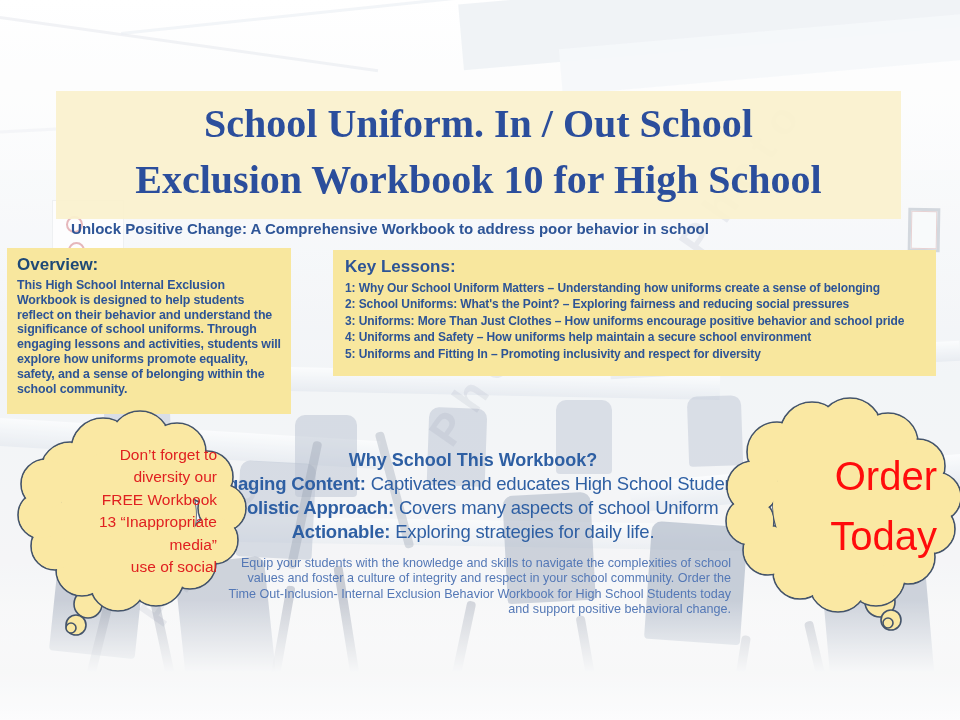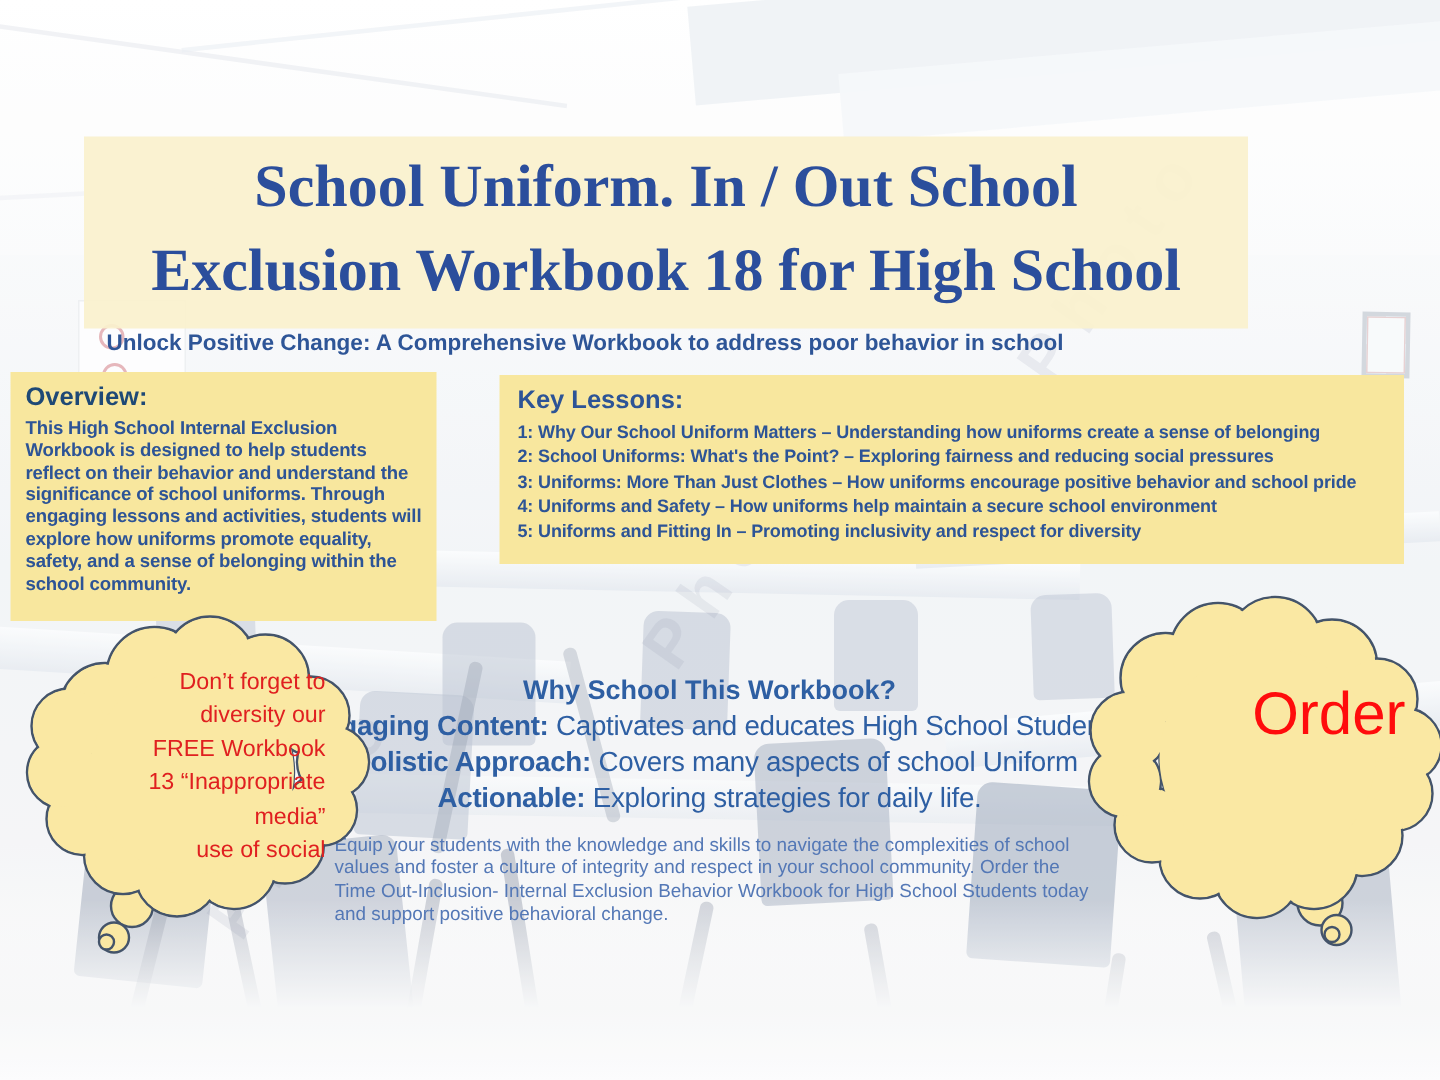--- a/index.html
+++ b/index.html
@@ -15,21 +15,21 @@
   .tabletop{background:linear-gradient(#fbfdfe,#dde3eb);}
   .chair{background:#9fabc0;border-radius:10px 10px 4px 4px;}
   .leg{width:9px;background:#5e6a80;border-radius:4px;}
   .veil{inset:0;background:rgba(255,255,255,.28);}
   .wm{
     font-weight:bold;font-size:44px;letter-spacing:12px;color:rgba(110,122,148,.10);
     transform:rotate(-55deg);white-space:nowrap;
   }
   
   .banner{
-    left:56px;top:91px;width:776px;height:128px;background:rgba(250,241,205,.92);
+    left:56px;top:91px;width:845px;height:128px;background:rgba(250,241,205,.92);
     text-align:center;z-index:2;padding-top:5px;box-sizing:border-box;
   }
   .title-line{
     font-family:"Liberation Serif",serif;font-weight:bold;font-size:40px;line-height:56px;
     color:#2b4e9c;white-space:nowrap;
   }
   .subtitle{
     left:0;top:220px;width:780px;text-align:center;font-size:15px;font-weight:bold;
     color:#2e5597;z-index:2;
   }
@@ -39,21 +39,21 @@
   .box-heading{font-size:17px;color:#1e4976;margin-bottom:3px;}
   .overview-body{font-size:12.4px;line-height:14.8px;letter-spacing:-.1px;}
   .keylessons{left:333px;top:250px;width:603px;height:126px;padding:7px 12px;}
   .kl-line{font-size:12px;line-height:16.4px;white-space:nowrap;letter-spacing:-.1px;}
   
   .why{left:193px;top:449px;width:560px;text-align:center;color:#2e5fa3;z-index:1;}
   .why-heading{font-size:18px;font-weight:bold;line-height:23px;}
   .why-line{font-size:18.5px;line-height:24px;letter-spacing:-.2px;white-space:nowrap;}
   .why-label{font-weight:bold;margin-right:5px;}
   .cta{
-    left:223px;top:556px;width:508px;text-align:left;font-size:12.6px;line-height:15.4px;
+    left:223px;top:556px;width:508px;text-align:right;font-size:12.6px;line-height:15.4px;
     color:#5478b6;z-index:1;
   }
   
   .clouds{left:0;top:0;width:960px;height:720px;z-index:3;pointer-events:none;}
   .cloud-text{z-index:4;text-align:right;font-weight:normal;}
   .cloud-text-left{left:35px;top:444px;width:182px;font-size:15.5px;line-height:22.4px;color:#e02020;}
   .cloud-text-right{left:757px;top:446px;width:180px;font-size:40px;line-height:60px;color:#ff0c0c;}
   
   .poster{left:52px;top:200px;width:70px;height:60px;background:#fcfdfe;border:1px solid #e8eaee;}
   .ring{width:13px;height:13px;border:2px solid rgba(190,60,70,.5);border-radius:50%;}
@@ -113,21 +113,21 @@
     <div class="ps" style="left:0;top:600px;width:960px;height:120px;background:linear-gradient(rgba(255,255,255,0),#f4f5f6 60%,#fbfbfc);"></div>
     <div class="ps veil"></div>
 
     <span class="ps wm" style="left:110px;top:520px;">Photo</span>
     <span class="ps wm" style="left:400px;top:340px;">Photo</span>
     <span class="ps wm" style="left:650px;top:150px;">Photo</span>
   </div>
 
   <div class="abs banner">
     <div class="title-line">School Uniform. In / Out School</div>
-    <div class="title-line">Exclusion Workbook 18 for High School</div>
+    <div class="title-line">Exclusion Workbook 10 for High School</div>
   </div>
 
   <div class="abs subtitle">Unlock Positive Change: A Comprehensive Workbook to address poor behavior in school</div>
 
   <div class="abs ybox overview">
     <div class="box-heading">Overview:</div>
     <div class="overview-body">This High School Internal Exclusion Workbook is designed to help students reflect on their behavior and understand the significance of school uniforms. Through engaging lessons and activities, students will explore how uniforms promote equality, safety, and a sense of belonging within the school community.</div>
   </div>
 
   <div class="abs ybox keylessons">
@@ -235,15 +235,16 @@
     <div>Don’t forget to</div>
     <div>diversity our</div>
     <div>FREE Workbook</div>
     <div>13 “Inappropriate</div>
     <div>media”</div>
     <div>use  of social</div>
   </div>
 
   <div class="abs cloud-text cloud-text-right">
     <div>Order</div>
+    <div>Today</div>
   </div>
 
 </div>
 
 </body></html>

